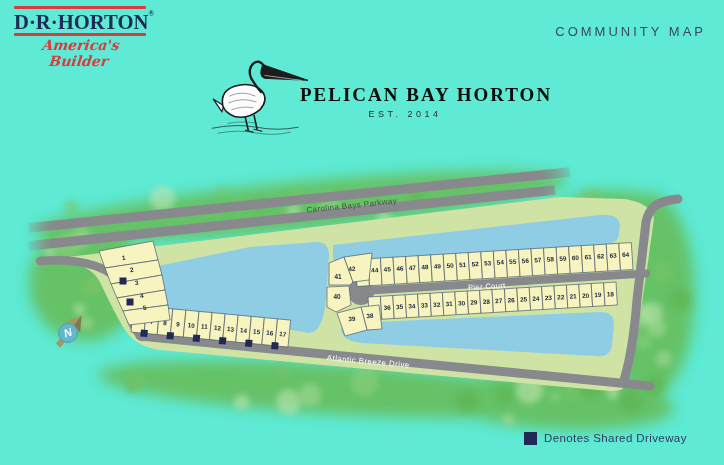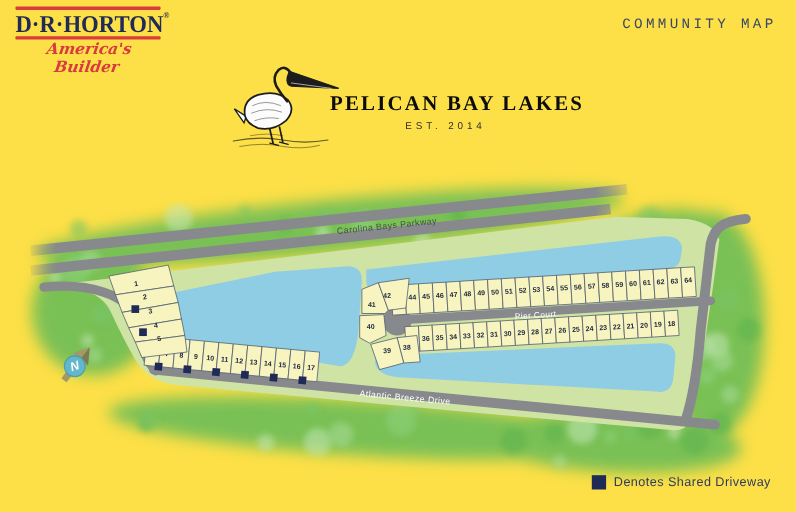--- a/index.html
+++ b/index.html
@@ -1,40 +1,40 @@
 <!DOCTYPE html>
 <html><head>
 <meta charset="utf-8">
 <style>
   html,body{margin:0;padding:0;background:#fff;}
-  .stage{position:relative;width:724px;height:465px;background:#fde047;overflow:hidden;
+  .stage{position:relative;width:724px;height:465px;background:#5eead4;overflow:hidden;
          font-family:"Liberation Sans",sans-serif;}
   
   .brand{position:absolute;left:14px;top:6px;width:132px;z-index:5;}
   .brand .rule{height:3px;background:#db3a3f;border-radius:1px;}
   .brand .wordmark{font-family:"Liberation Serif",serif;font-weight:bold;color:#1f2a56;
                    font-size:22px;line-height:1.05;text-align:center;letter-spacing:0px;
                    transform:scaleX(.94);transform-origin:left;white-space:nowrap;padding:1px 0 0 0;}
   .brand .wordmark sup{font-size:8px;vertical-align:top;}
   .brand .tagline{font-family:"DejaVu Serif",serif;font-style:italic;font-weight:bold;
                   color:#d93a3f;font-size:14px;text-align:center;transform:skewX(-8deg);
                   margin-top:1px;}
-  .community-map{position:absolute;right:18px;top:14px;color:#3b4866;font-size:13px;
-                 letter-spacing:3px;z-index:5;font-family:Liberation Mono, monospace;}
+  .community-map{position:absolute;right:18px;top:24px;color:#3b4866;font-size:13px;
+                 letter-spacing:3px;z-index:5;}
   
   .title-block{position:absolute;left:300px;top:84px;width:210px;text-align:center;z-index:5;}
   .title-block .name{font-family:"Liberation Serif",serif;font-weight:bold;color:#0c0c0c;
                      font-size:19px;letter-spacing:2px;white-space:nowrap;}
   .title-block .est{color:#2d2d2d;font-size:9px;letter-spacing:3.5px;margin-top:3px;}
   .pelican{position:absolute;left:206px;top:50px;width:108px;height:90px;z-index:5;}
   
   .map-svg{position:absolute;left:0;top:0;z-index:1;}
   .map-svg text{font-family:"Liberation Sans",sans-serif;}
   
-  .legend{position:absolute;left:538px;top:432px;display:flex;align-items:center;z-index:5;}
+  .legend{position:absolute;left:524px;top:432px;display:flex;align-items:flex-start;z-index:5;}
   .legend .swatch{width:13px;height:13px;background:#1f2a56;margin-right:7px;}
   .legend .label{color:#2e3a60;font-size:11.5px;letter-spacing:.4px;}
 </style>
 </head>
 <body>
 
 <div class="stage">
 
   <div class="brand">
     <div class="rule"></div>
@@ -53,21 +53,21 @@
       <path d="M40,82 l8,2 M49,81 l8,2" stroke-width="1.2"></path>
       <path d="M18,57 L7,50 L16,63 Z" fill="#fbfbfb" stroke-width="1.2"></path>
       <path d="M17,57 Q14,42 29,37 Q47,32 57,42 Q64,51 55,61 Q43,71 29,68 Q19,64 17,57 Z" fill="#fcfcfc" stroke-width="1.6"></path>
       <path d="M24,47 q12,-6 26,0 M23,54 q14,-6 28,-1 M26,61 q11,-4 22,-2" stroke-width=".7" opacity=".6"></path>
       <path d="M56,43 Q50,36 46,29 Q42,20 48,14 Q54,9 59,16" stroke-width="2.4"></path>
       <path d="M58,15 L104,31 L60,29 Q55,28 56,21 Z" fill="#1c1c1c" stroke-width="1"></path>
       <path d="M60,26 L97,31" stroke="#fff" stroke-width=".7" opacity=".8"></path>
     </g>
   </svg>
   <div class="title-block">
-    <div class="name">PELICAN BAY LAKES</div>
+    <div class="name">PELICAN BAY HORTON</div>
     <div class="est">EST. 2014</div>
   </div>
 
   <svg class="map-svg" width="724" height="465" viewBox="0 0 724 465">
     <defs>
       <filter id="soft" x="-40%" y="-40%" width="180%" height="180%">
           <feGaussianBlur stdDeviation="7"></feGaussianBlur>
         </filter>
       <filter id="soft2" x="-60%" y="-60%" width="220%" height="220%">
           <feGaussianBlur stdDeviation="3"></feGaussianBlur>

